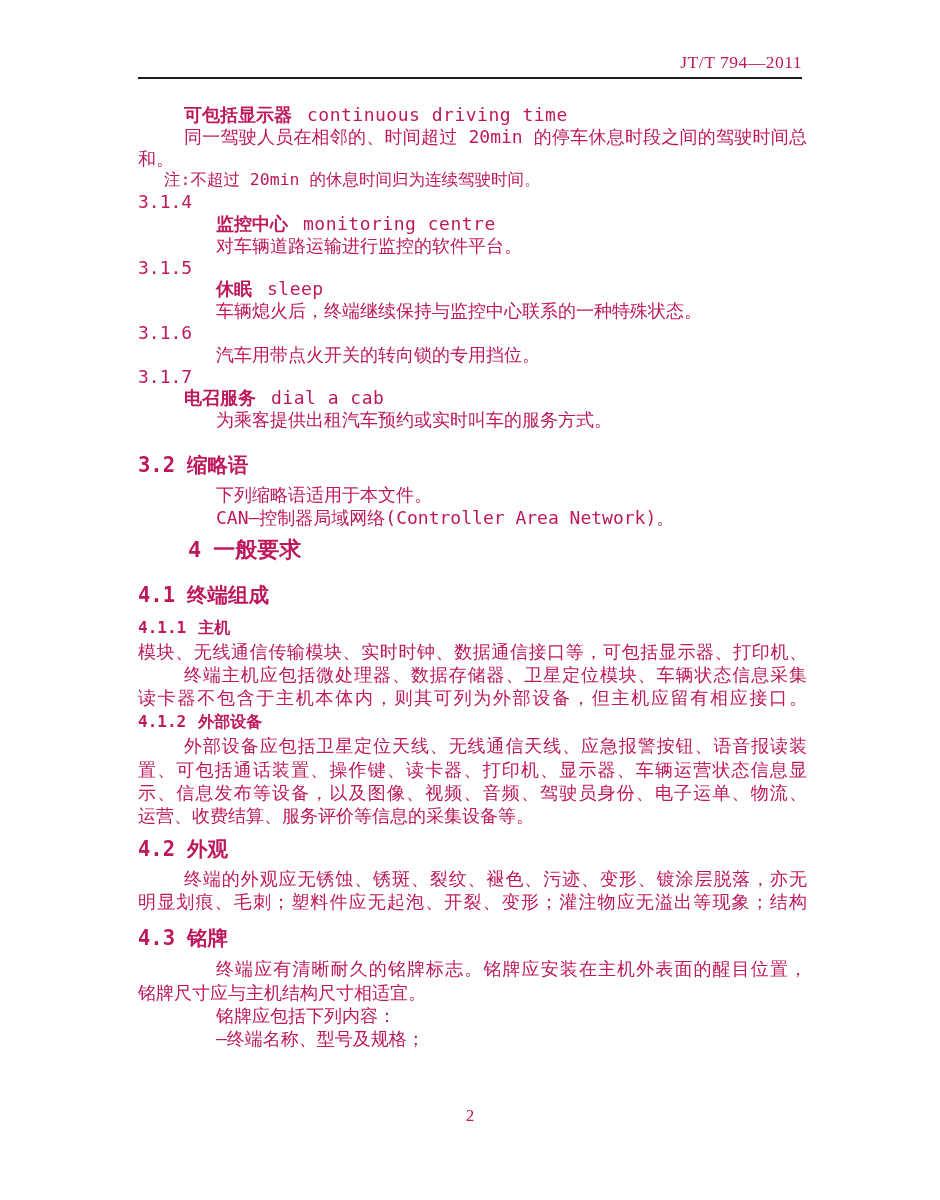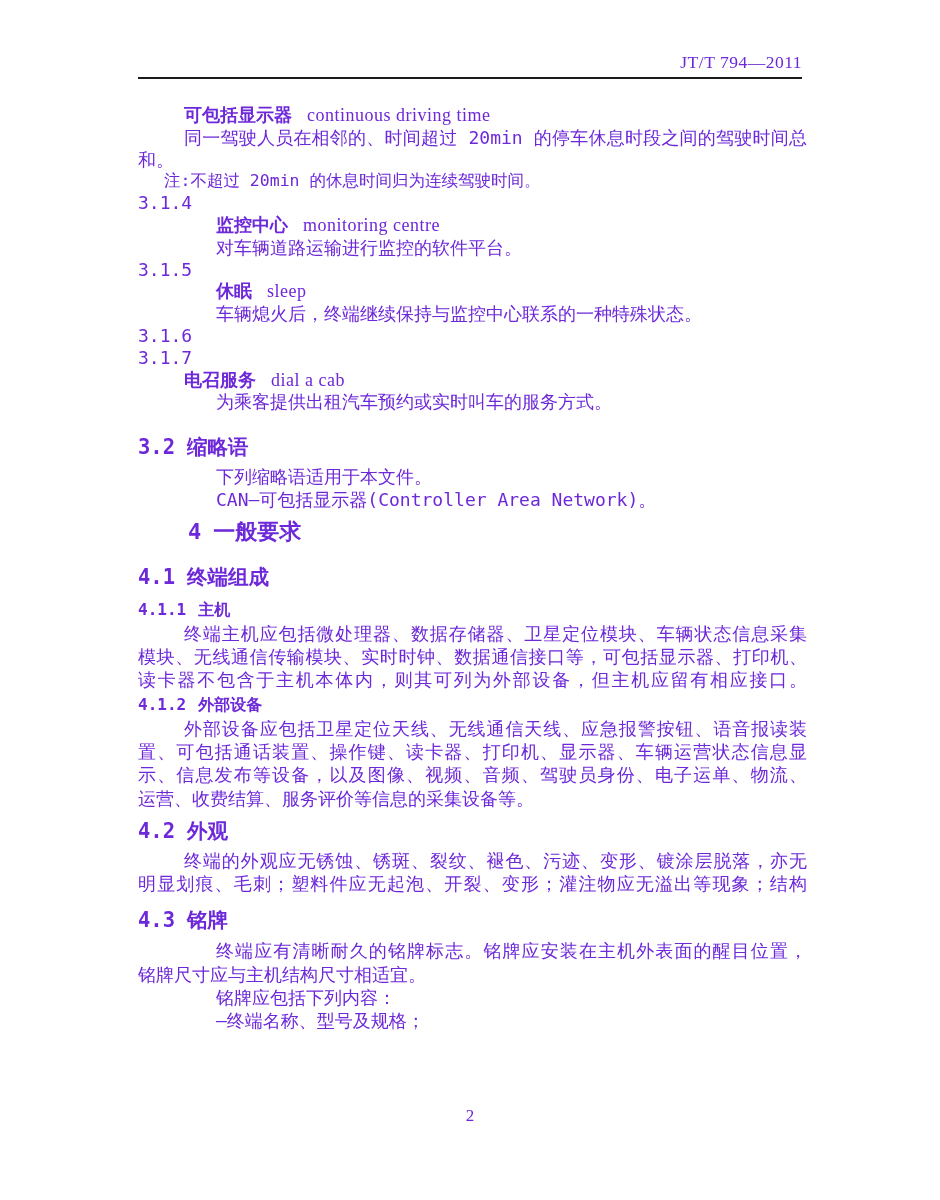--- a/index.html
+++ b/index.html
@@ -1,21 +1,21 @@
 <!DOCTYPE html>
 <html><head>
 <meta charset="utf-8">
 <style>
   html,body{margin:0;padding:0;background:#e9e9e9;}
   .page{
     position:relative;
     width:940px;height:1200px;
     background:#ffffff;
     overflow:hidden;
-    color:#6d28d9;
+    color:#be185d;
     font-family:"DejaVu Sans Mono","Liberation Serif",serif;
   }
   .doc-header{
     position:absolute;top:52px;left:138px;width:664px;
     text-align:right;
     font-family:"Liberation Serif",serif;
     font-size:17.5px;letter-spacing:.5px;
   }
   .rule{
     position:absolute;top:77px;left:138px;width:664px;height:2px;
@@ -25,21 +25,21 @@
     position:absolute;top:93px;left:138px;width:669px;
     font-size:18px;line-height:23.3px;
   }
   .terms{line-height:21.8px;padding-top:11px;}
   .ln{min-height:1em;}
   .fill{text-align:justify;text-align-last:justify;}
   .ind-a{padding-left:46px;}
   .ind-b{padding-left:78px;}
   .ind-note{padding-left:26px;font-size:16.5px;}
   .term-zh{font-weight:bold;}
-  .term-en{margin-left:15px;letter-spacing:.5px;font-family:Liberation Serif, serif;}
+  .term-en{margin-left:15px;letter-spacing:.5px;}
   .h1,.h2,.h3{font-weight:bold;}
   .h1{font-size:22px;line-height:30px;margin:5px 0 16px;padding-left:50px;}
   .h2{font-size:20.5px;line-height:28px;}
   .h3{font-size:16px;line-height:25px;margin:0;}
   .h-abbr{margin:20px 0 4px;}
   .h-41{margin:0 0 6px;}
   .h-42{margin:7px 0 4px;}
   .h-43{margin:11px 0 5px;}
   .h-title{margin-left:12px;margin-top:19px;}
   .footer-page{
@@ -73,47 +73,48 @@
       </div>
       <div class="ln ind-b">对车辆道路运输进行监控的软件平台。</div>
 
       <div class="ln">3.1.5</div>
       <div class="ln ind-b">
         <span class="term-zh">休眠</span><span class="term-en">sleep</span>
       </div>
       <div class="ln ind-b">车辆熄火后，终端继续保持与监控中心联系的一种特殊状态。</div>
 
       <div class="ln">3.1.6</div>
+      <div class="ln ind-b">汽车用带点火开关的转向锁的专用挡位。</div>
 
       <div class="ln">3.1.7</div>
       <div class="ln ind-a">
         <span class="term-zh">电召服务</span><span class="term-en">dial a cab</span>
       </div>
       <div class="ln ind-b">为乘客提供出租汽车预约或实时叫车的服务方式。</div>
     </div>
 
     <div class="h2 h-abbr">
       <span class="h-num">3.2</span><span class="h-title">缩略语</span>
     </div>
     <div class="ln ind-b">下列缩略语适用于本文件。</div>
-    <div class="ln ind-b">CAN—可包括显示器(Controller Area Network)。</div>
+    <div class="ln ind-b">CAN—控制器局域网络(Controller Area Network)。</div>
 
     <div class="h1">
       <span class="h-num">4</span><span class="h-title">一般要求</span>
     </div>
 
     <div class="h2 h-41">
       <span class="h-num">4.1</span><span class="h-title">终端组成</span>
     </div>
 
     <div class="h3">
       <span class="h-num">4.1.1</span><span class="h-title">主机</span>
     </div>
+    <div class="ln fill">模块、无线通信传输模块、实时时钟、数据通信接口等，可包括显示器、打印机、</div>
     <div class="ln ind-a fill">终端主机应包括微处理器、数据存储器、卫星定位模块、车辆状态信息采集</div>
-    <div class="ln fill">模块、无线通信传输模块、实时时钟、数据通信接口等，可包括显示器、打印机、</div>
     <div class="ln fill">读卡器不包含于主机本体内，则其可列为外部设备，但主机应留有相应接口。</div>
 
     <div class="h3">
       <span class="h-num">4.1.2</span><span class="h-title">外部设备</span>
     </div>
     <div class="ln ind-a fill">外部设备应包括卫星定位天线、无线通信天线、应急报警按钮、语音报读装</div>
     <div class="ln fill">置、可包括通话装置、操作键、读卡器、打印机、显示器、车辆运营状态信息显</div>
     <div class="ln fill">示、信息发布等设备，以及图像、视频、音频、驾驶员身份、电子运单、物流、</div>
     <div class="ln">运营、收费结算、服务评价等信息的采集设备等。</div>
 

